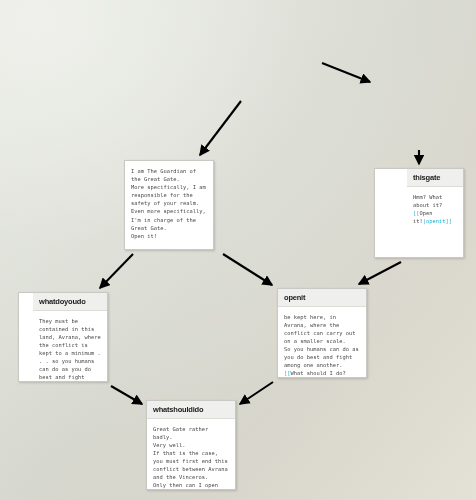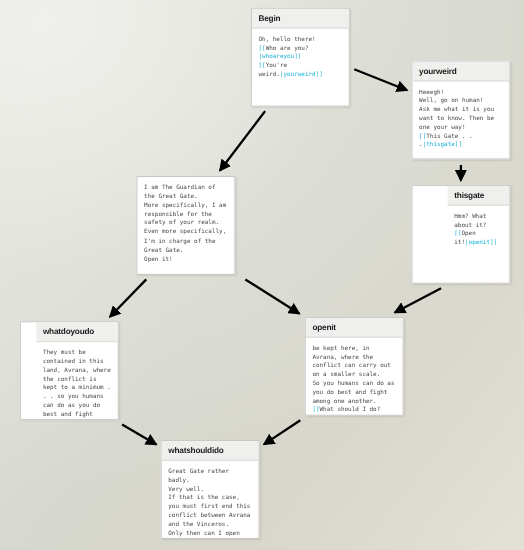--- a/index.html
+++ b/index.html
@@ -76,34 +76,21 @@
       <line x1="241" y1="101" x2="200" y2="155"></line>
       <line x1="419" y1="150" x2="419" y2="164"></line>
       <line x1="401" y1="262" x2="359" y2="284"></line>
       <line x1="133" y1="254" x2="100" y2="288"></line>
       <line x1="223" y1="254" x2="272" y2="285"></line>
       <line x1="111" y1="386" x2="142" y2="404"></line>
       <line x1="273" y1="382" x2="240" y2="404"></line>
     </g>
   </svg>
 
-  <div class="passage" style="left:228px; top:7px; width:90px; height:90px;">
-    <div class="passage-title">Begin</div>
-    <div class="passage-body">Oh, hello there!
-<span style="color:#18b0d8">[[</span>Who are you?<span style="color:#18b0d8">|whoareyou</span><span style="color:#18b0d8">]]</span>
-<span style="color:#18b0d8">[[</span>You're weird.<span style="color:#18b0d8">|yourweird</span><span style="color:#18b0d8">]]</span></div>
-  </div>
 
-  <div class="passage" style="left:374px; top:55px; width:90px; height:90px;">
-    <div class="passage-title">yourweird</div>
-    <div class="passage-body">Heeegh!
-Well, go on human!
-Ask me what it is you want to know. Then be one your way!
-<span style="color:#18b0d8">[[</span>This Gate . . .<span style="color:#18b0d8">|thisgate</span><span style="color:#18b0d8">]]</span></div>
-  </div>
 
   <div class="passage" style="left:374px; top:168px; width:90px; height:90px;padding-left:32px;">
     <div class="passage-title">thisgate</div>
     <div class="passage-body">Hmm? What about it?
 <span style="color:#18b0d8">[[</span>Open it!<span style="color:#18b0d8">|openit</span><span style="color:#18b0d8">]]</span></div>
   </div>
 
   <div class="passage" style="left:124px; top:160px; width:90px; height:90px;">
     <div class="passage-body">I am The Guardian of the Great Gate.
 More specifically, I am responsible for the safety of your realm.

